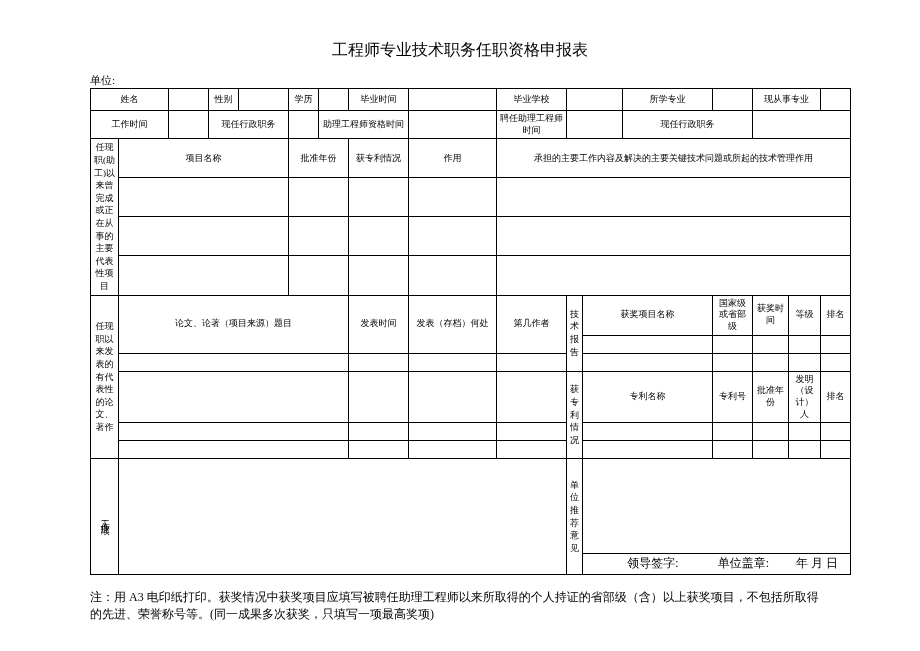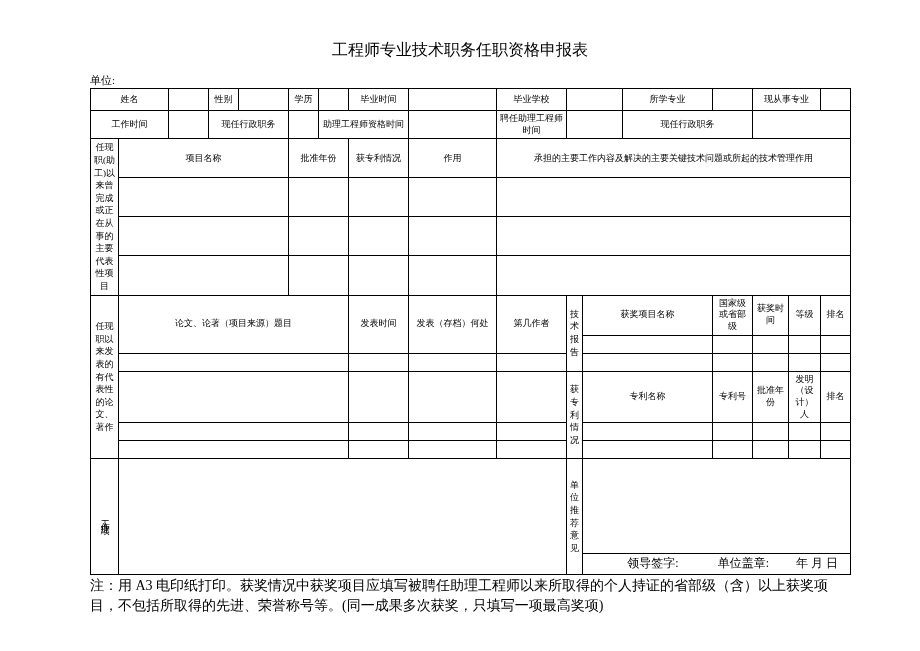--- a/index.html
+++ b/index.html
@@ -47,22 +47,22 @@
     }
     .tall-row td { height: 22px; margin-left: 43px; }
     .med-row td { height: 20px; }
     .sig-row {
       text-align: right;
       font-size: 12px;
       padding-right: 12px;
       height: 16px;
     }
     .note {
-      font-size: 14px;
-      margin-top: 1px;
+      font-size: 12px;
+      margin-top: 14px;
       line-height: 1.4;
     }
     .data-cell { height: 18px; }
     .big-area { height: 95px; }
   </style>
 </head>
 <body>
 
 <div class="title">工程师专业技术职务任职资格申报表</div>
 <div class="unit-label">

